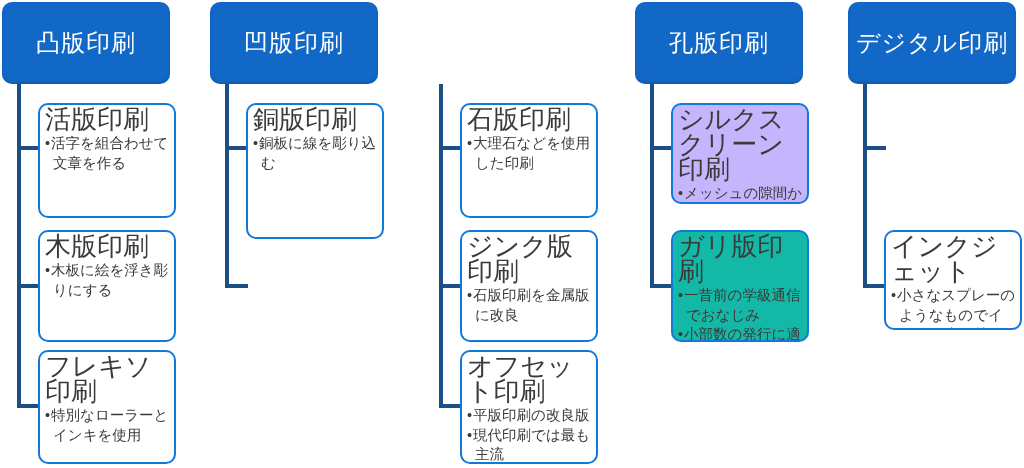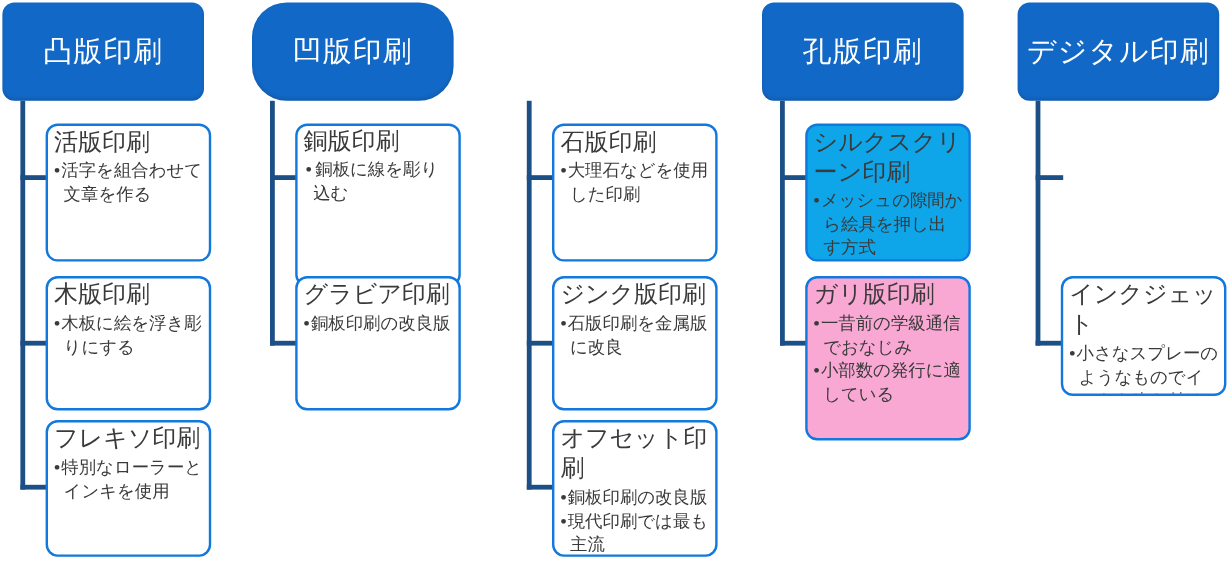--- a/index.html
+++ b/index.html
@@ -54,21 +54,21 @@
     width: 138px;
     box-sizing: border-box;
     background: #ffffff;
     border-style: solid;
     border-width: 2.5px;
     border-radius: 10px;
     padding: 2px 4px 2px 5px;
     overflow: hidden;
   }
   .child-title {
-    font-size: 20px;
+    font-size: 26px;
     line-height: 25px;
     color: #3a3a3a;
     line-break: strict;
   }
   .bullets {
     margin: 2px 0 0 0;
     padding: 0;
     list-style: none;
   }
   .bullets li {
@@ -107,36 +107,30 @@
       </div>
       <div class="stub" style="background: rgb(29, 79, 135); top: 404px;"></div>
       <div class="child-box" style="top: 350px; height: 114px; border-color: rgb(18, 120, 220); background: rgb(255, 255, 255);">
         <div class="child-title">フレキソ印刷</div>
         <ul class="bullets">
           <li>特別なローラーとインキを使用</li>
         </ul>
       </div>
     </div>
     <div class="col" style="left: 210px;">
-      <div class="cat-header" style="background: rgb(18, 104, 198); color: rgb(255, 255, 255); border-radius: 29px;">凹版印刷</div>
+      <div class="cat-header" style="background: rgb(18, 104, 198); color: rgb(255, 255, 255);">凹版印刷</div>
       <div class="trunk" style="background: rgb(29, 79, 135); height: 204px;"></div>
       <div class="stub" style="background: rgb(29, 79, 135); top: 146px;"></div>
-      <div class="child-box" style="top: 103px; height: 136px; border-color: rgb(18, 120, 220); background: rgb(255, 255, 255); font-family: Liberation Mono, monospace;">
+      <div class="child-box" style="top: 103px; height: 136px; border-color: rgb(18, 120, 220); background: rgb(255, 255, 255);">
         <div class="child-title">銅版印刷</div>
         <ul class="bullets">
           <li>銅板に線を彫り込む</li>
         </ul>
       </div>
       <div class="stub" style="background: rgb(29, 79, 135); top: 284px;"></div>
-      <div class="child-box" style="top: 230px; height: 112px; border-color: rgb(18, 120, 220); background: rgb(255, 255, 255);">
-        <div class="child-title">グラビア印刷</div>
-        <ul class="bullets">
-          <li>銅板印刷の改良版</li>
-        </ul>
-      </div>
     </div>
     <div class="col" style="left: 424px;">
       <div class="trunk" style="background: rgb(29, 79, 135); height: 324px;"></div>
       <div class="stub" style="background: rgb(29, 79, 135); top: 146px;"></div>
       <div class="child-box" style="top: 103px; height: 115px; border-color: rgb(18, 120, 220); background: rgb(255, 255, 255);">
         <div class="child-title">石版印刷</div>
         <ul class="bullets">
           <li>大理石などを使用した印刷</li>
         </ul>
       </div>
@@ -144,37 +138,37 @@
       <div class="child-box" style="top: 230px; height: 112px; border-color: rgb(18, 120, 220); background: rgb(255, 255, 255);">
         <div class="child-title">ジンク版印刷</div>
         <ul class="bullets">
           <li>石版印刷を金属版に改良</li>
         </ul>
       </div>
       <div class="stub" style="background: rgb(29, 79, 135); top: 404px;"></div>
       <div class="child-box" style="top: 350px; height: 114px; border-color: rgb(18, 120, 220); background: rgb(255, 255, 255);">
         <div class="child-title">オフセット印刷</div>
         <ul class="bullets">
-          <li>銅板印刷の改良版</li>
+          <li>平版印刷の改良版</li>
           <li>現代印刷では最も主流</li>
         </ul>
       </div>
     </div>
     <div class="col" style="left: 635px; text-decoration: underline;">
       <div class="cat-header" style="background: rgb(18, 104, 198); color: rgb(255, 255, 255);">孔版印刷</div>
       <div class="trunk" style="background: rgb(29, 79, 135); height: 204px;"></div>
       <div class="stub" style="background: rgb(29, 79, 135); top: 146px;"></div>
-      <div class="child-box" style="top: 103px; height: 115px; border-color: rgb(18, 120, 220); background: #0ea5e9;">
+      <div class="child-box" style="top: 103px; height: 101px; border-color: rgb(18, 120, 220); background: #c4b5fd;">
         <div class="child-title">シルクスクリーン印刷</div>
         <ul class="bullets">
           <li>メッシュの隙間から絵具を押し出す方式</li>
         </ul>
       </div>
       <div class="stub" style="background: rgb(29, 79, 135); top: 284px;"></div>
-      <div class="child-box" style="top: 230px; height: 137px; border-color: rgb(18, 120, 220); background: #f9a8d4;">
+      <div class="child-box" style="top: 230px; height: 112px; border-color: rgb(18, 120, 220); background: #14b8a6;">
         <div class="child-title">ガリ版印刷</div>
         <ul class="bullets">
           <li>一昔前の学級通信でおなじみ</li>
           <li>小部数の発行に適している</li>
         </ul>
       </div>
     </div>
     <div class="col" style="left: 848px;">
       <div class="cat-header" style="background: rgb(18, 104, 198); color: rgb(255, 255, 255);">デジタル印刷</div>
       <div class="trunk" style="background: rgb(29, 79, 135); height: 204px;"></div>

